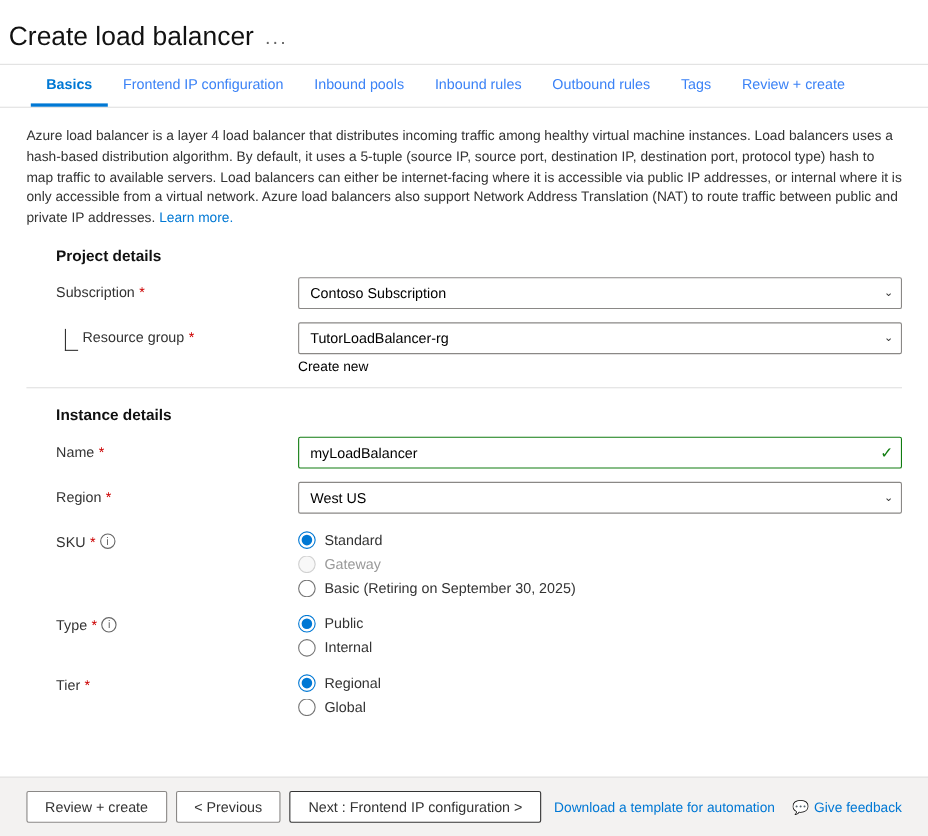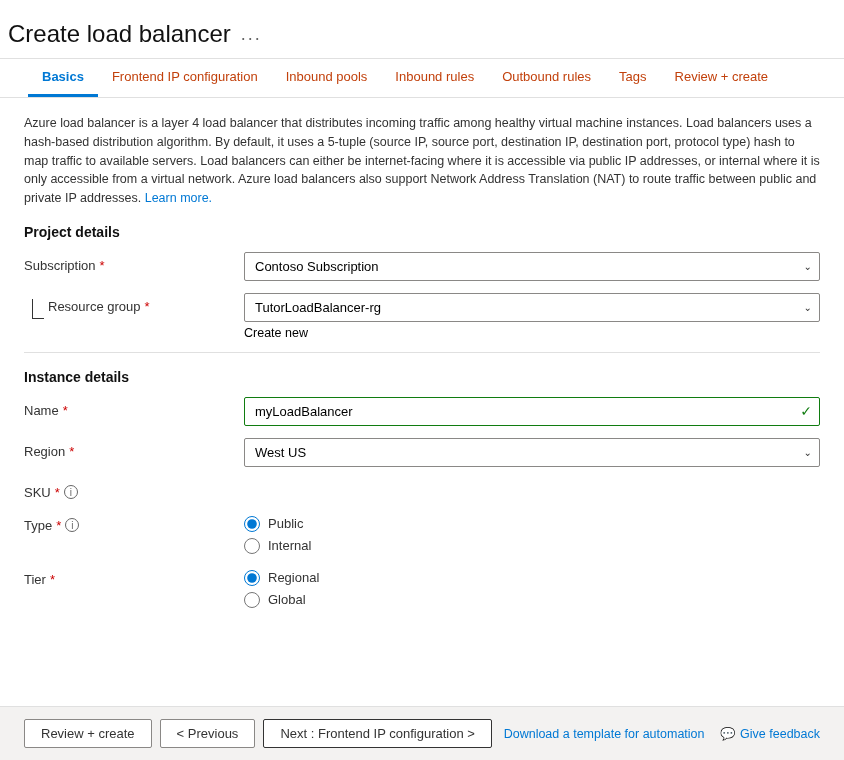--- a/index.html
+++ b/index.html
@@ -6,21 +6,21 @@
     body { font-family: 'Segoe UI', sans-serif; font-size: 13px; color: #333; background: #fff; }
 
     .page-container { width: 844px; min-height: 760px; background: #fff; display: flex; flex-direction: column; }
 
     .header { padding: 20px 24px 10px 8px; border-bottom: 1px solid #e0e0e0; }
     .header-title-row { display: flex; align-items: center; gap: 10px; }
     .page-title { font-size: 24px; font-weight: 300; color: #111; }
     .header-dots { font-size: 18px; color: #666; letter-spacing: 2px; }
 
     .nav-tabs { display: flex; align-items: center; padding: 0 28px; border-bottom: 1px solid #e0e0e0; gap: 0; }
-    .nav-tab { padding: 10px 14px; font-size: 13px; color: #c2410c; cursor: pointer; border-bottom: 3px solid transparent; white-space: nowrap; }
+    .nav-tab { padding: 10px 14px; font-size: 13px; color: #3b82f6; cursor: pointer; border-bottom: 3px solid transparent; white-space: nowrap; }
     .nav-tab.active { color: #0078d4; border-bottom: 3px solid #0078d4; font-weight: 600; }
 
     .content { padding: 16px 24px; flex: 1; overflow-y: auto; }
 
     .description { font-size: 12.5px; color: #333; line-height: 1.5; margin-bottom: 16px; }
     .description a { color: #0078d4; text-decoration: none; }
 
     .section-title { font-size: 14px; font-weight: 600; color: #111; margin-bottom: 12px; margin-top: 4px; }
 
     .form-group { display: flex; align-items: flex-start; margin-bottom: 12px; }
@@ -52,21 +52,21 @@
 
     .divider { height: 1px; background: #e0e0e0; margin: 8px 0 16px 0; }
 
     .footer { padding: 12px 24px; border-top: 1px solid #e0e0e0; display: flex; align-items: center; gap: 8px; background: #f3f2f1; }
     .btn { padding: 6px 16px; font-size: 13px; cursor: pointer; border-radius: 2px; }
     .btn-outline { background: #fff; border: 1px solid #8a8886; color: #333; }
     .btn-next { background: #fff; border: 1px solid #333; color: #333; }
     .footer-links { margin-left: auto; display: flex; align-items: center; gap: 16px; }
     .footer-link { color: #0078d4; font-size: 12.5px; text-decoration: none; cursor: pointer; display: flex; align-items: center; gap: 4px; }
 
-    .section-separator { margin-bottom: 12px; }
+    .section-separator { margin-bottom: 12px; margin-left: 27px; }
   </style>
 </head>
 <body>
 
 <div class="page-container">
 
   <div class="header">
     <div class="header-title-row">
       <h1 class="page-title">Create load balancer</h1>
       <span class="header-dots">...</span>
@@ -161,20 +161,36 @@
             <span class="select-arrow">⌄</span>
           </div>
         </div>
       </div>
 
       <div class="form-group">
         <div class="form-label">
           <span>SKU</span>
           <span class="required">*</span>
           <span class="info-icon">i</span>
+        </div>
+        <div class="form-control-wrapper">
+          <div class="radio-group">
+            <label class="radio-item">
+              <input type="radio" class="radio-input" name="sku" value="standard" checked="" style="">
+              <span class="radio-label">Standard</span>
+            </label>
+            <label class="radio-item">
+              <input type="radio" class="radio-input" name="sku" value="gateway" disabled="" style="">
+              <span class="radio-label disabled">Gateway</span>
+            </label>
+            <label class="radio-item">
+              <input type="radio" class="radio-input" name="sku" value="basic" style="">
+              <span class="radio-label">Basic (Retiring on September 30, 2025)</span>
+            </label>
+          </div>
         </div>
       </div>
 
       <div class="form-group">
         <div class="form-label">
           <span>Type</span>
           <span class="required">*</span>
           <span class="info-icon">i</span>
         </div>
         <div class="form-control-wrapper">

